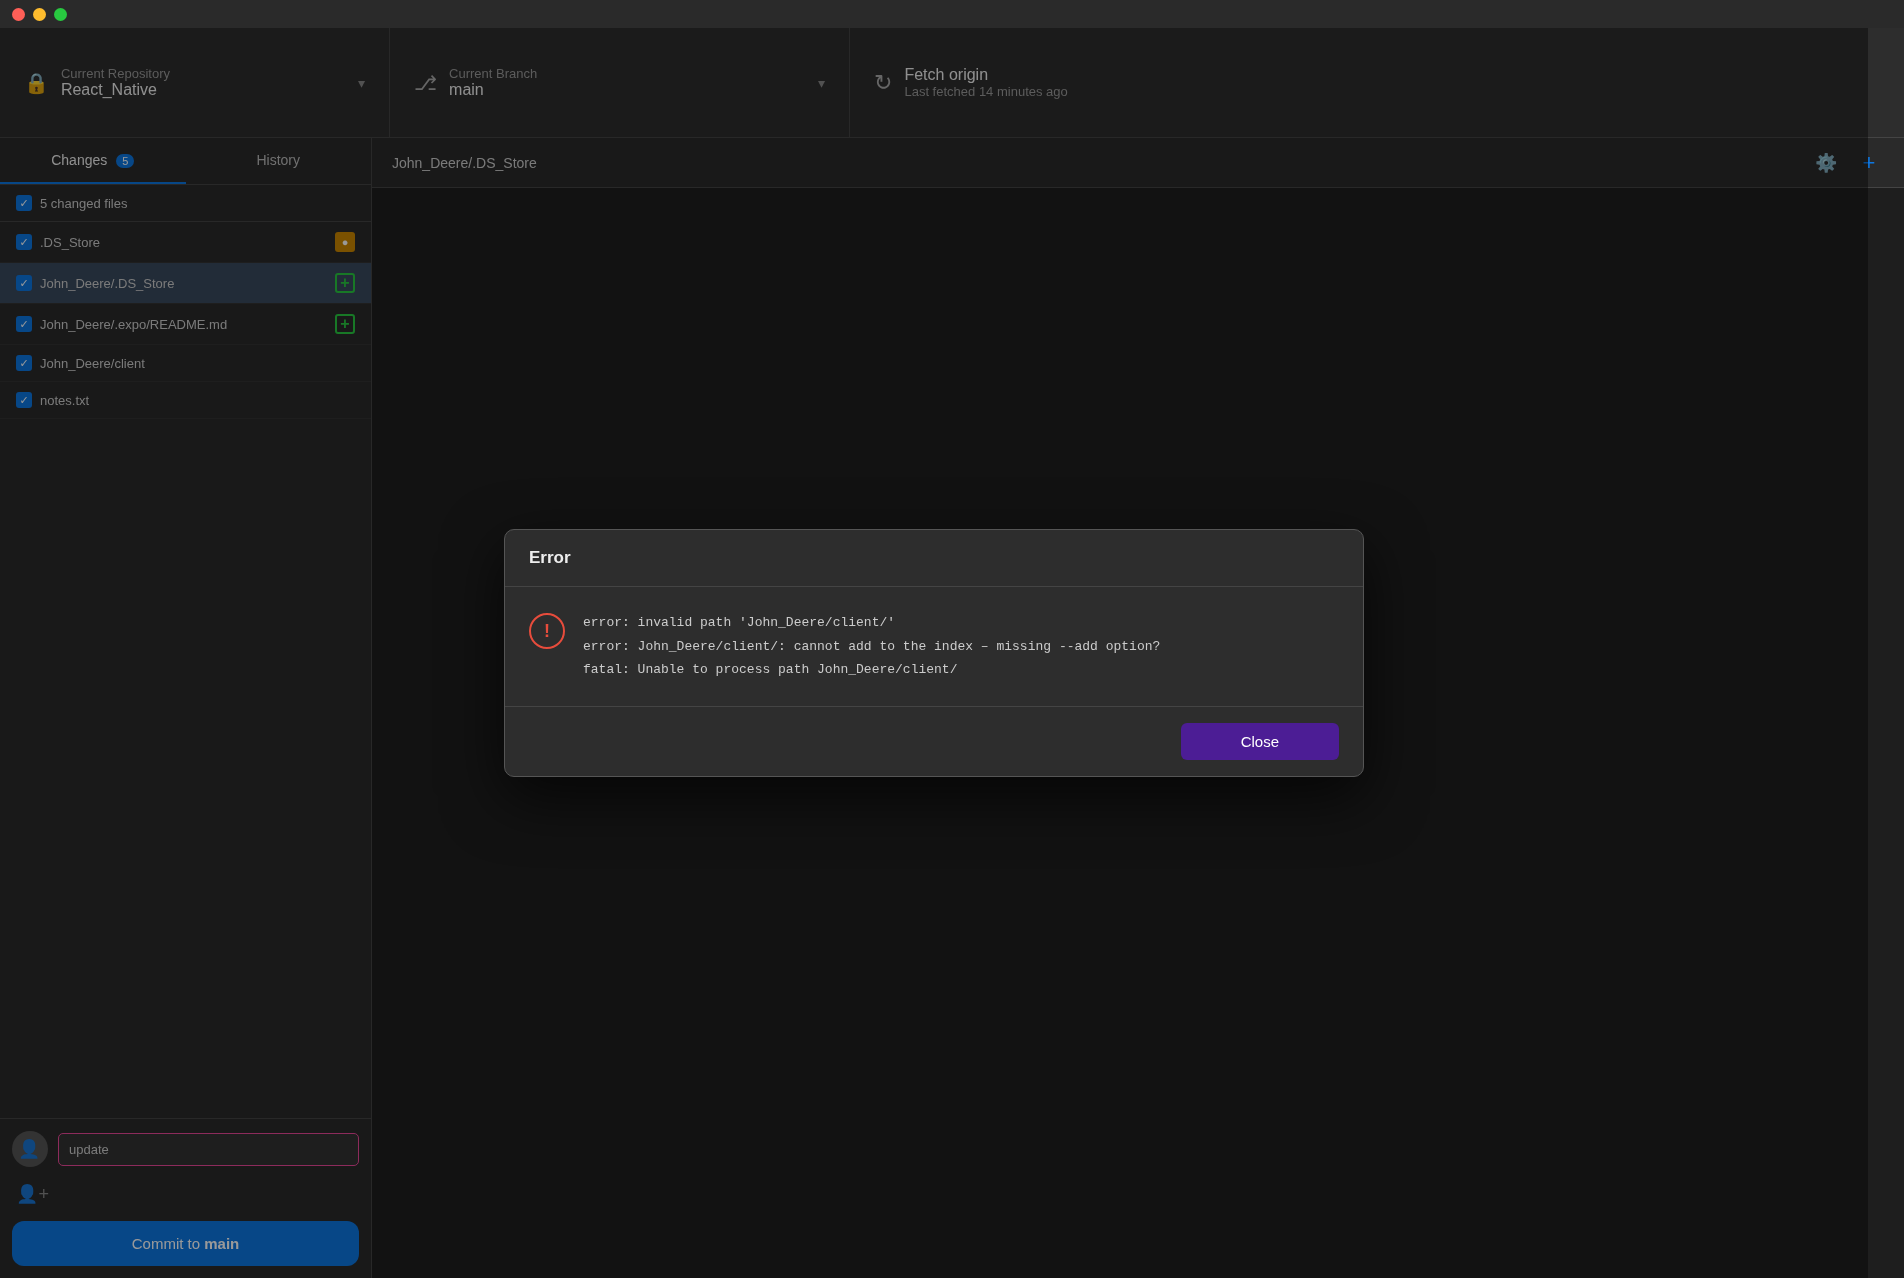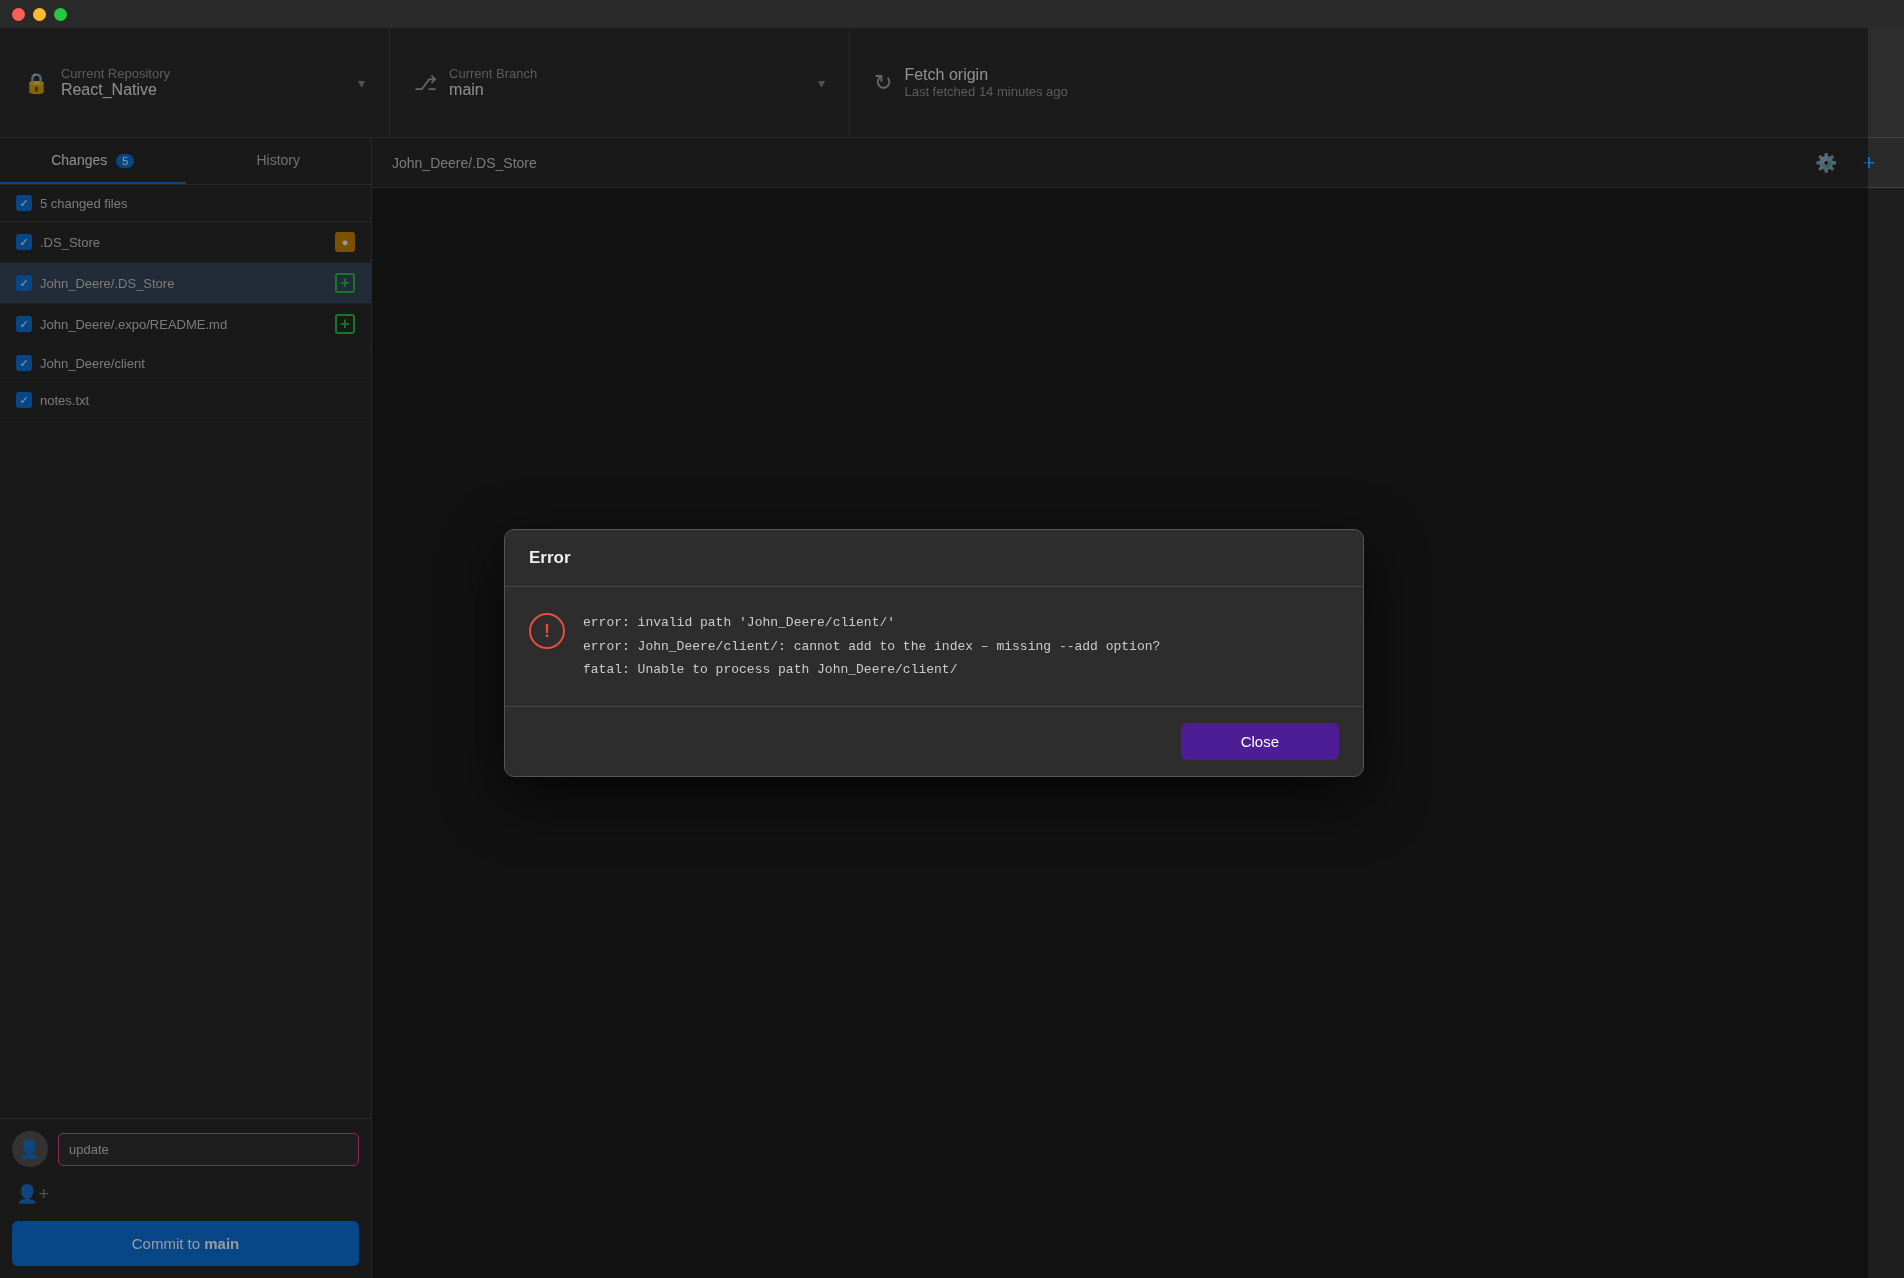--- a/index.html
+++ b/index.html
@@ -228,21 +228,21 @@
       gap: 6px;
       padding: 8px 4px;
       font-size: 13px;
       color: #888;
       cursor: pointer;
     }
     .commit-button {
       background: #0d77e2;
       color: white;
       border: none;
-      border-radius: 6px;
+      border-radius: 12px;
       padding: 14px;
       font-size: 15px;
       font-weight: 500;
       cursor: pointer;
       text-align: center;
       width: 100%;
     }
     .commit-button strong {
       font-weight: 700;
     }

